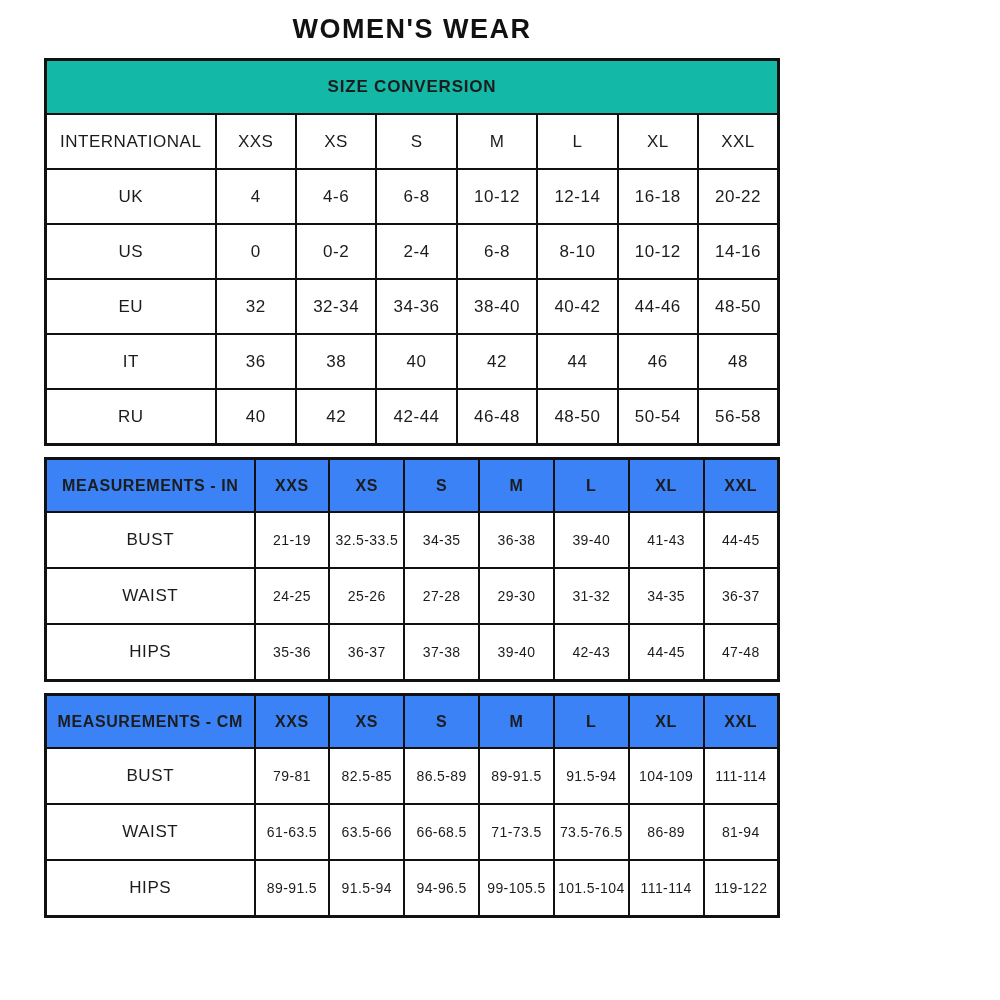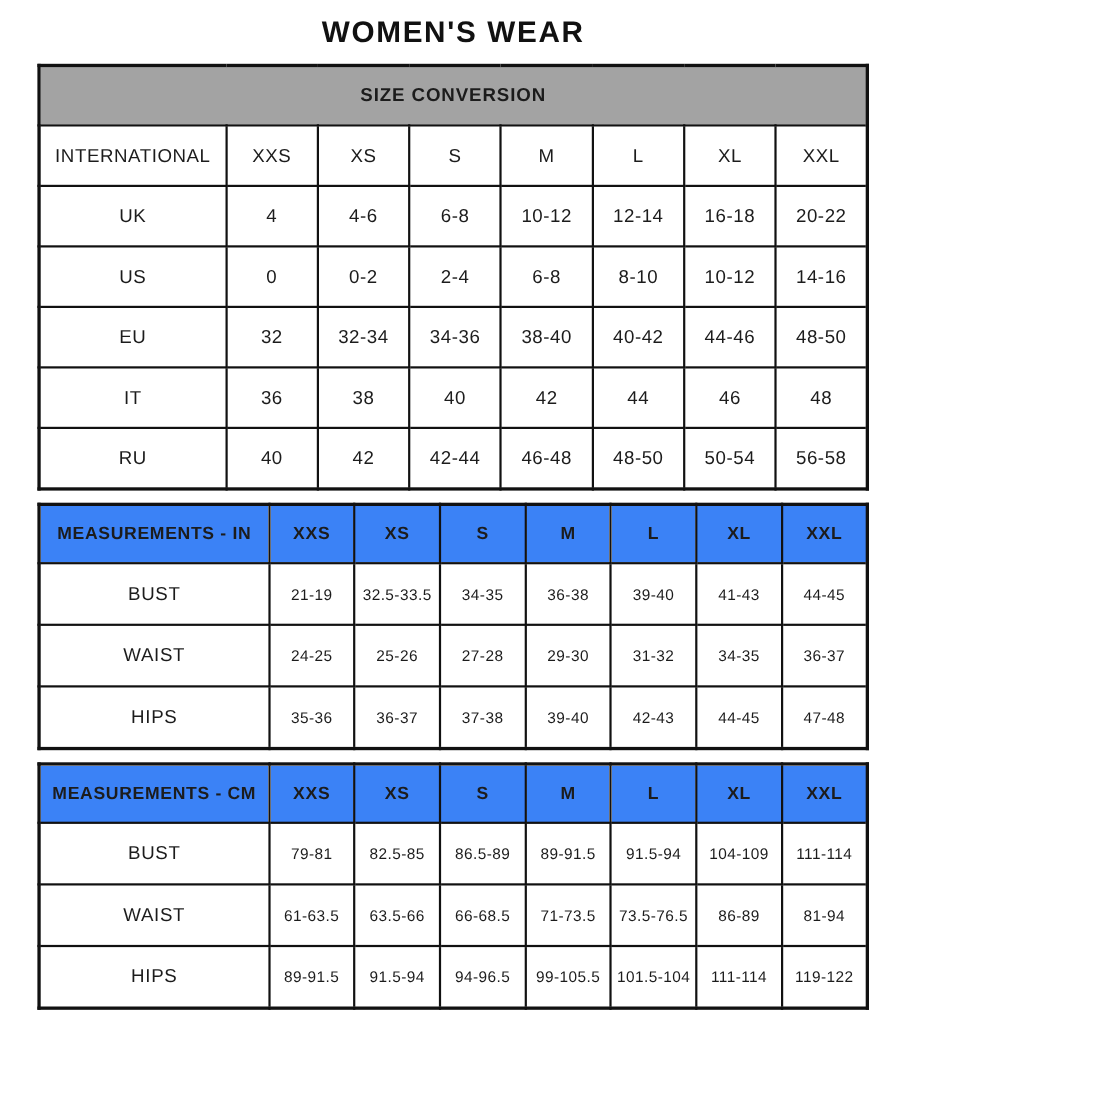--- a/index.html
+++ b/index.html
@@ -6,21 +6,21 @@
     margin: 0;
     padding: 0;
     background: #ffffff;
     font-family: "Liberation Sans", sans-serif;
     color: #1c1c1c;
   }
   .sheet {
     width: 824px;
     height: 1000px;
     box-sizing: border-box;
-    padding: 0 34px;
+    padding: 0 44px;
     background: #ffffff;
   }
   .page-title {
     text-align: center;
     font-size: 27px;
     font-weight: bold;
     letter-spacing: 1.5px;
     padding: 14px 0 13px 0;
     color: #111111;
   }
@@ -33,21 +33,21 @@
   td, th {
     border: 2px solid #111111;
     text-align: center;
     vertical-align: middle;
     padding: 0;
     overflow: hidden;
     white-space: nowrap;
   }
   
   .t1 .section-head {
-    background: #a3a3a3;
+    background: #14b8a6;
     height: 52px;
     font-size: 17px;
     font-weight: bold;
     letter-spacing: 0.8px;
   }
   .t1 td { height: 53px; font-size: 17px; font-weight: normal; letter-spacing: 0.5px; }
   .t1 col.first { width: 170px; }
   
   .t2 { margin-top: 11px; }
   .t2 col.first { width: 209px; }

